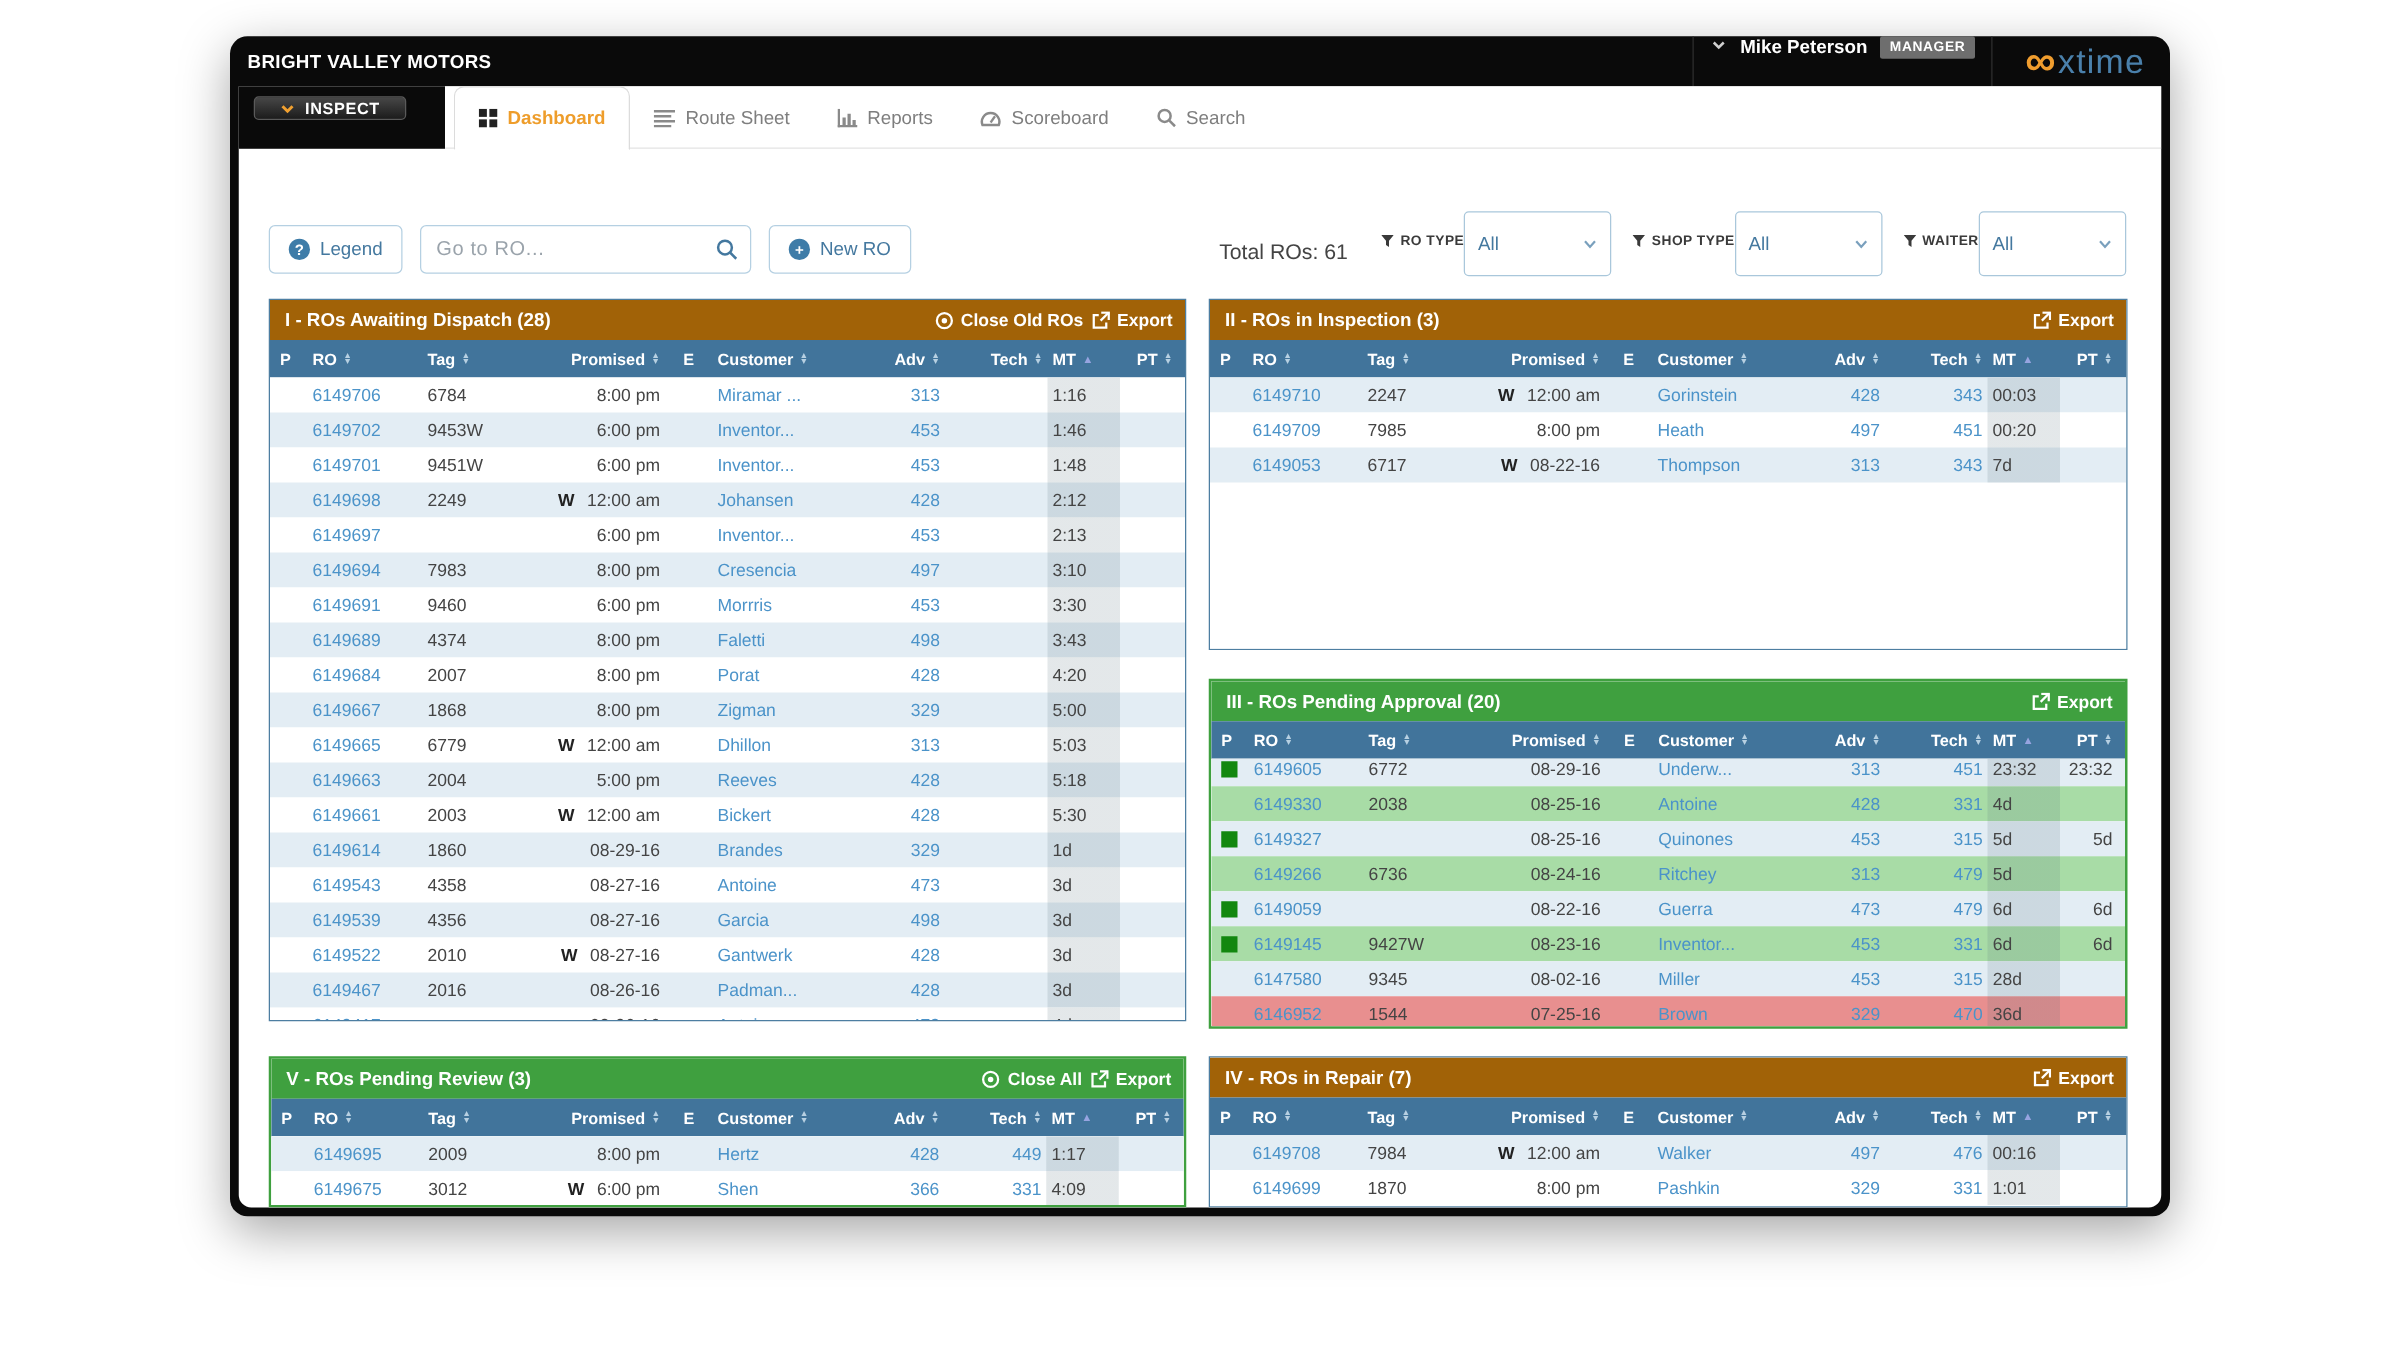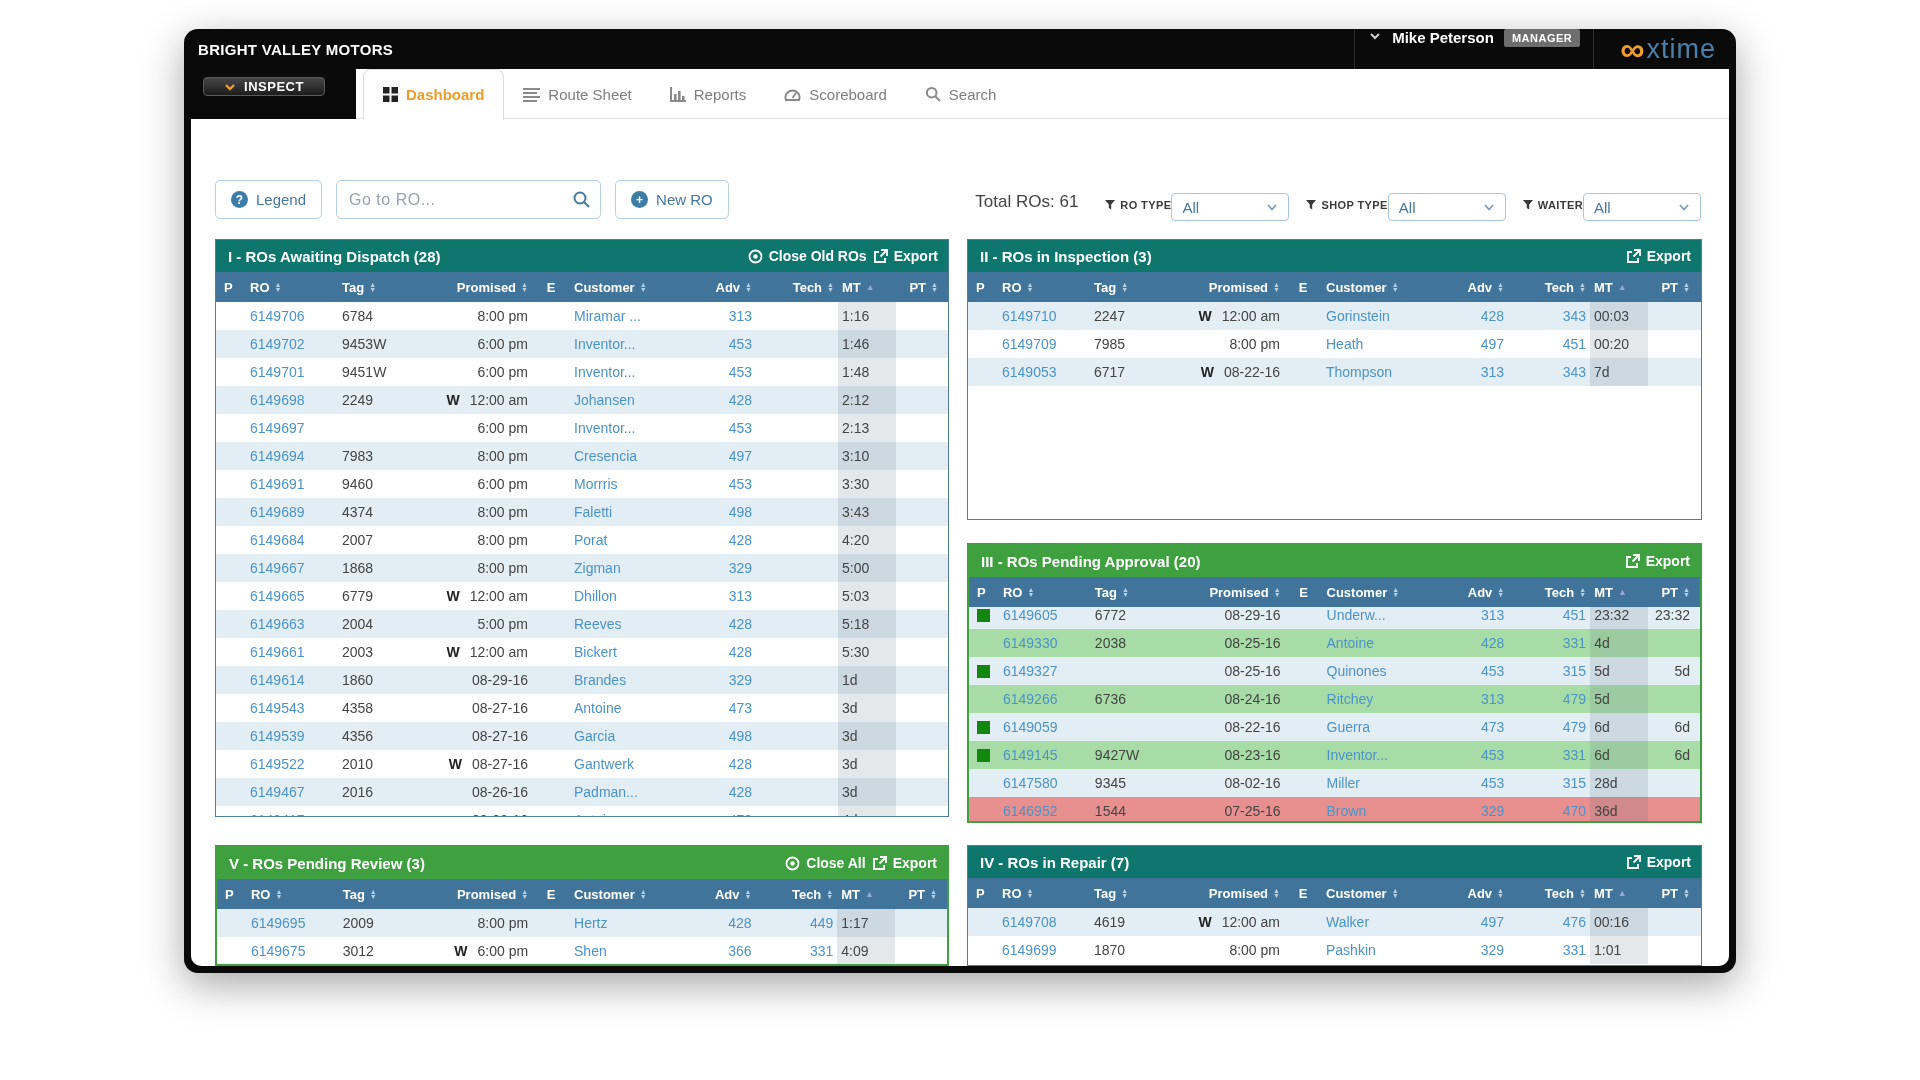--- a/index.html
+++ b/index.html
@@ -44,35 +44,35 @@
   .goto-input { width:265px; height:39px; border:1px solid #b5d0e2; border-radius:5px; font-size:16px; color:#555; padding:0 38px 0 12px;
     font-family:"Liberation Sans", sans-serif; letter-spacing:.5px; }
   .goto-input::placeholder { color:#9aa3ab; }
   .goto-mag { position:absolute; right:10px; top:10px; }
   .circle-ic { width:17px; height:17px; border-radius:50%; background:#3e7ca8; color:#fff; font-size:12px; font-weight:bold;
     display:flex; align-items:center; justify-content:center; }
   .tb-right { position:absolute; right:0; bottom:0; display:flex; gap:17px; align-items:flex-end; }
   .total-ros { font-size:17px; color:#444; margin-right:10px; padding-bottom:9px; }
   .filter { display:flex; flex-direction:row; }
   .filter-label { display:flex; align-items:center; gap:5px; font-size:11px; font-weight:bold; color:#3a3a3a; letter-spacing:.4px; margin-bottom:5px; }
-  .select { width:118px; height:28px; border:1px solid #a9c7db; border-radius:4px; display:flex; align-items:center; justify-content:space-between;
+  .select { width:118px; height:52px; border:1px solid #a9c7db; border-radius:4px; display:flex; align-items:center; justify-content:space-between;
     padding:0 10px; color:#44789f; font-size:15px; background:#fff; }
 
   
   .panel { position:absolute; display:flex; flex-direction:column; overflow:hidden; background:#fff; }
   .panel.blue { border:1px solid #4d7ea1; }
   .panel.green { border:2px solid #3fa03f; }
   .p0 { left:24px;  top:170px; width:734px; height:578px; }
   .p1 { left:776px; top:170px; width:735px; height:281px; }
   .p2 { left:776px; top:474px; width:735px; height:280px; }
   .p3 { left:24px;  top:776px; width:734px; height:121px; }
   .p4 { left:776px; top:776px; width:735px; height:121px; }
 
   .phead { flex:0 0 32px; display:flex; align-items:center; justify-content:space-between; padding:0 10px 0 12px; color:#fff; }
-  .phead.blue { background:#0f766e; }
+  .phead.blue { background:#a16207; }
   .phead.green { background:#3fa03f; }
   .ptitle { font-size:15px; font-weight:bold; }
   .pactions { display:flex; gap:6px; align-items:center; }
   .paction { display:flex; gap:6px; align-items:center; font-size:14px; font-weight:bold; color:#fff; }
 
   .cols { flex:0 0 30px; background:#41749b; display:flex; align-items:center; color:#fff; font-size:13px; font-weight:bold; }
   .cell { display:flex; align-items:center; gap:5px; padding:0 4px; height:100%; }
   .c-p    { width:30px;  justify-content:flex-start; padding-left:8px; }
   .c-ro   { width:92px;  }
   .c-tag  { width:76px;  }
@@ -1405,21 +1405,21 @@
                   <span>▼</span>
                 </span>
               </div>
             </div>
             <div class="pbody">
               <div class="row alt">
                 <div class="cell c-p"></div>
                 <div class="cell c-ro">
                   <span class="link">6149708</span>
                 </div>
-                <div class="cell c-tag">4619</div>
+                <div class="cell c-tag">7984</div>
                 <div class="cell c-prom">
                   <span class="wbold">W</span>
                   <span>12:00 am</span>
                 </div>
                 <div class="cell c-e"></div>
                 <div class="cell c-cust">
                   <span class="link">Walker</span>
                 </div>
                 <div class="cell c-adv">
                   <span class="link">497</span>

